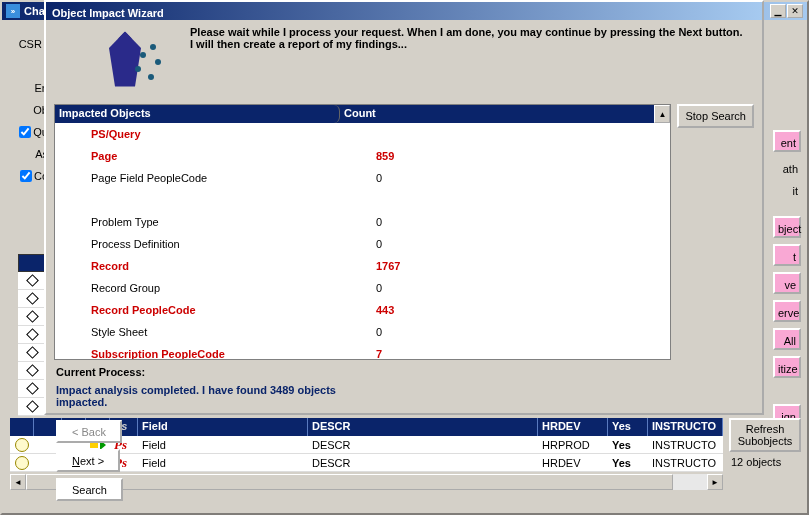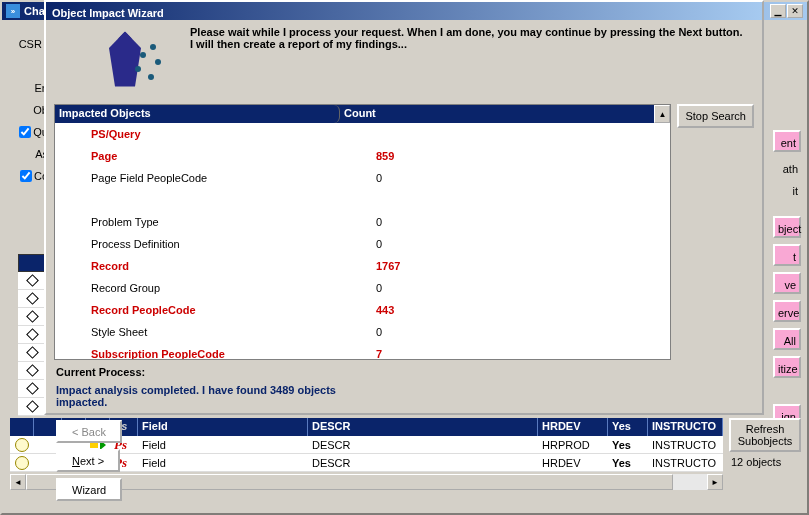--- a/index.html
+++ b/index.html
@@ -579,15 +579,15 @@
     <div>
       <button class="stop-btn">Stop Search</button>
     </div>
   </div>
   <div class="wizard-footer">
     <span class="current-process">Current Process:</span>
     <span class="process-msg">Impact analysis completed. I have found 3489 objects impacted.</span>
     <div style="flex:1"></div>
     <button class="nav-btn disabled">&lt; Back</button>
     <button class="nav-btn"><u>N</u><span>ext &gt;</span></button>
-    <button class="nav-btn">Wizard</button>
+    <button class="nav-btn">Search</button>
   </div>
 </div>
 
 </body></html>

